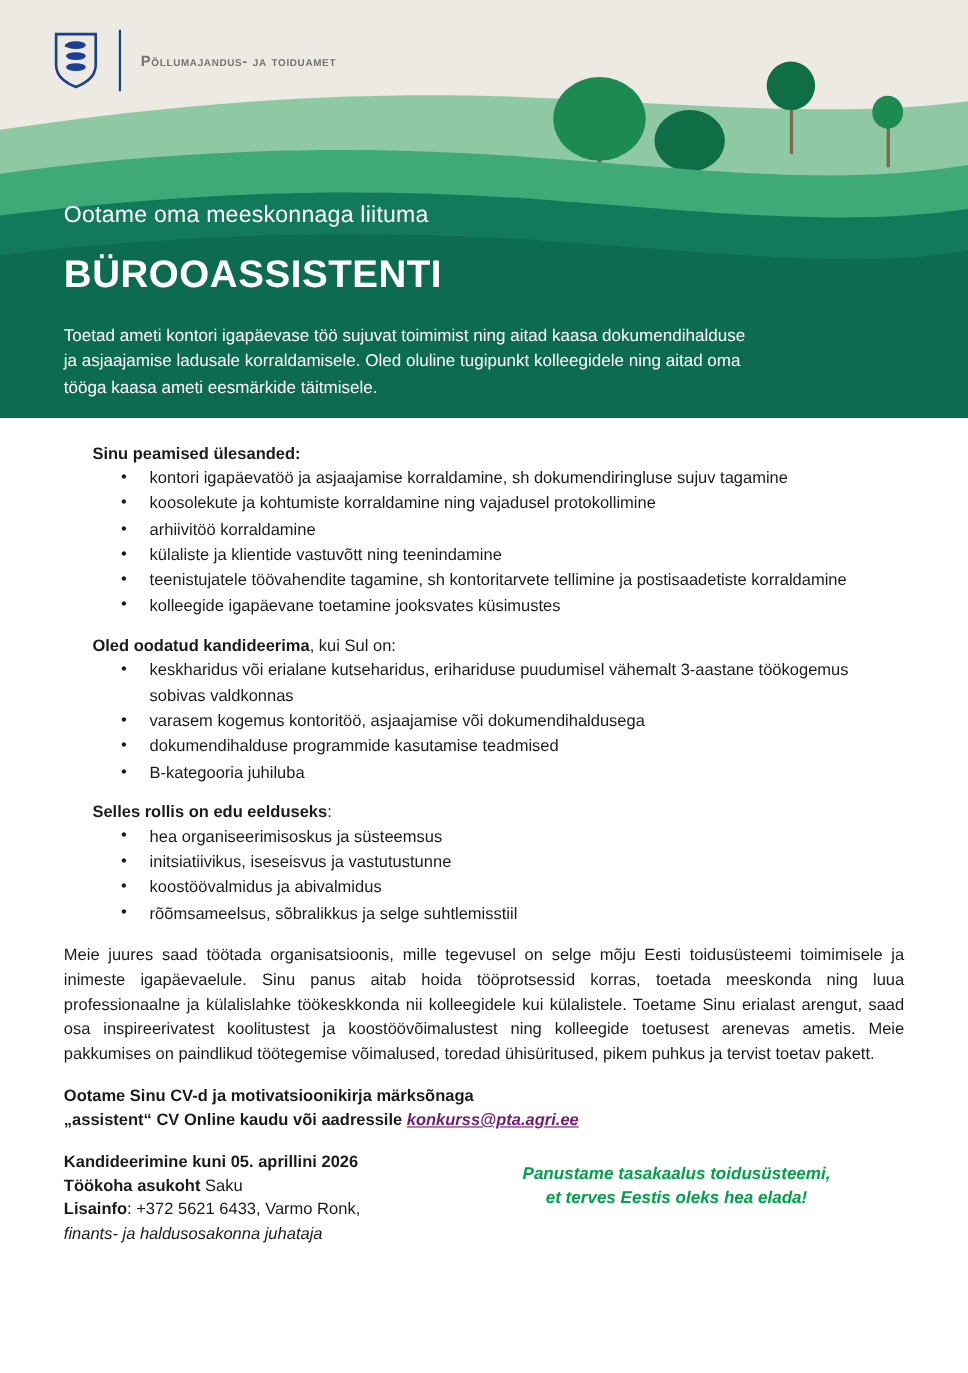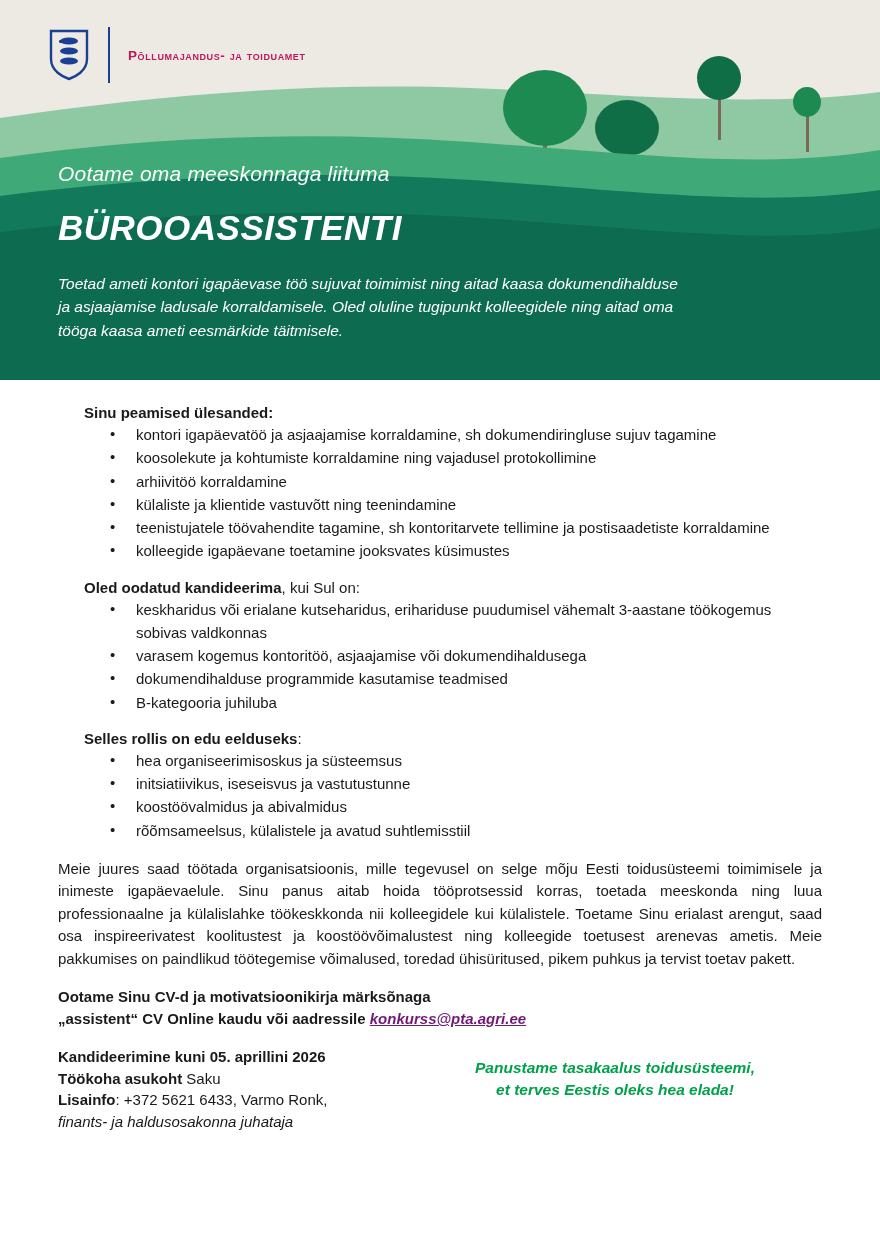--- a/index.html
+++ b/index.html
@@ -39,21 +39,21 @@
   }
   .coat svg { display: block; }
   .logo-divider {
     width: 2px;
     height: 56px;
     background: #1b3f94;
     margin-left: 18px;
     margin-right: 18px;
   }
   .logo-text {
-    color: #be185d;
+    color: #737373;
     font-size: 13.5px;
     letter-spacing: 0.6px;
     font-variant: small-caps;
     text-transform: lowercase;
     font-weight: 600;
     white-space: nowrap;
   }
   .logo-text::first-letter { text-transform: uppercase; }
 
   .hill-svg {
@@ -61,25 +61,24 @@
     top: 0;
     left: 0;
     width: 880px;
     height: 380px;
     z-index: 1;
   }
 
   .header-content {
     position: absolute;
     left: 58px;
-    top: 162px;
+    top: 184px;
     width: 660px;
     z-index: 6;
     color: #ffffff;
-    font-style: italic;
   }
   .eyebrow {
     font-size: 21px;
     font-weight: 400;
     margin: 0 0 22px 0;
     letter-spacing: 0.2px;
   }
   .job-title {
     font-size: 35px;
     font-weight: bold;
@@ -257,21 +256,21 @@
   </div>
 
   <div class="section">
     <p class="sec-head">
       <b>Selles rollis on edu eelduseks</b><span>:</span>
     </p>
     <ul class="bullets">
       <li>hea organiseerimisoskus ja süsteemsus</li>
       <li>initsiatiivikus, iseseisvus ja vastutustunne</li>
       <li>koostöövalmidus ja abivalmidus</li>
-      <li>rõõmsameelsus, külalistele ja avatud suhtlemisstiil</li>
+      <li>rõõmsameelsus, sõbralikkus ja selge suhtlemisstiil</li>
     </ul>
   </div>
 
   <p class="paragraph">Meie juures saad töötada organisatsioonis, mille tegevusel on selge mõju Eesti toidusüsteemi toimimisele ja inimeste igapäevaelule. Sinu panus aitab hoida tööprotsessid korras, toetada meeskonda ning luua professionaalne ja külalislahke töökeskkonda nii kolleegidele kui külalistele. Toetame Sinu erialast arengut, saad osa inspireerivatest koolitustest ja koostöövõimalustest ning kolleegide toetusest arenevas ametis. Meie pakkumises on paindlikud töötegemise võimalused, toredad ühisüritused, pikem puhkus ja tervist toetav pakett.</p>
 
   <div class="apply">
     <div>Ootame Sinu CV-d ja motivatsioonikirja märksõnaga</div>
     <div><span>„assistent“ CV Online kaudu või aadressile </span><a class="mail" href="#">konkurss@pta.agri.ee</a></div>
   </div>
 

